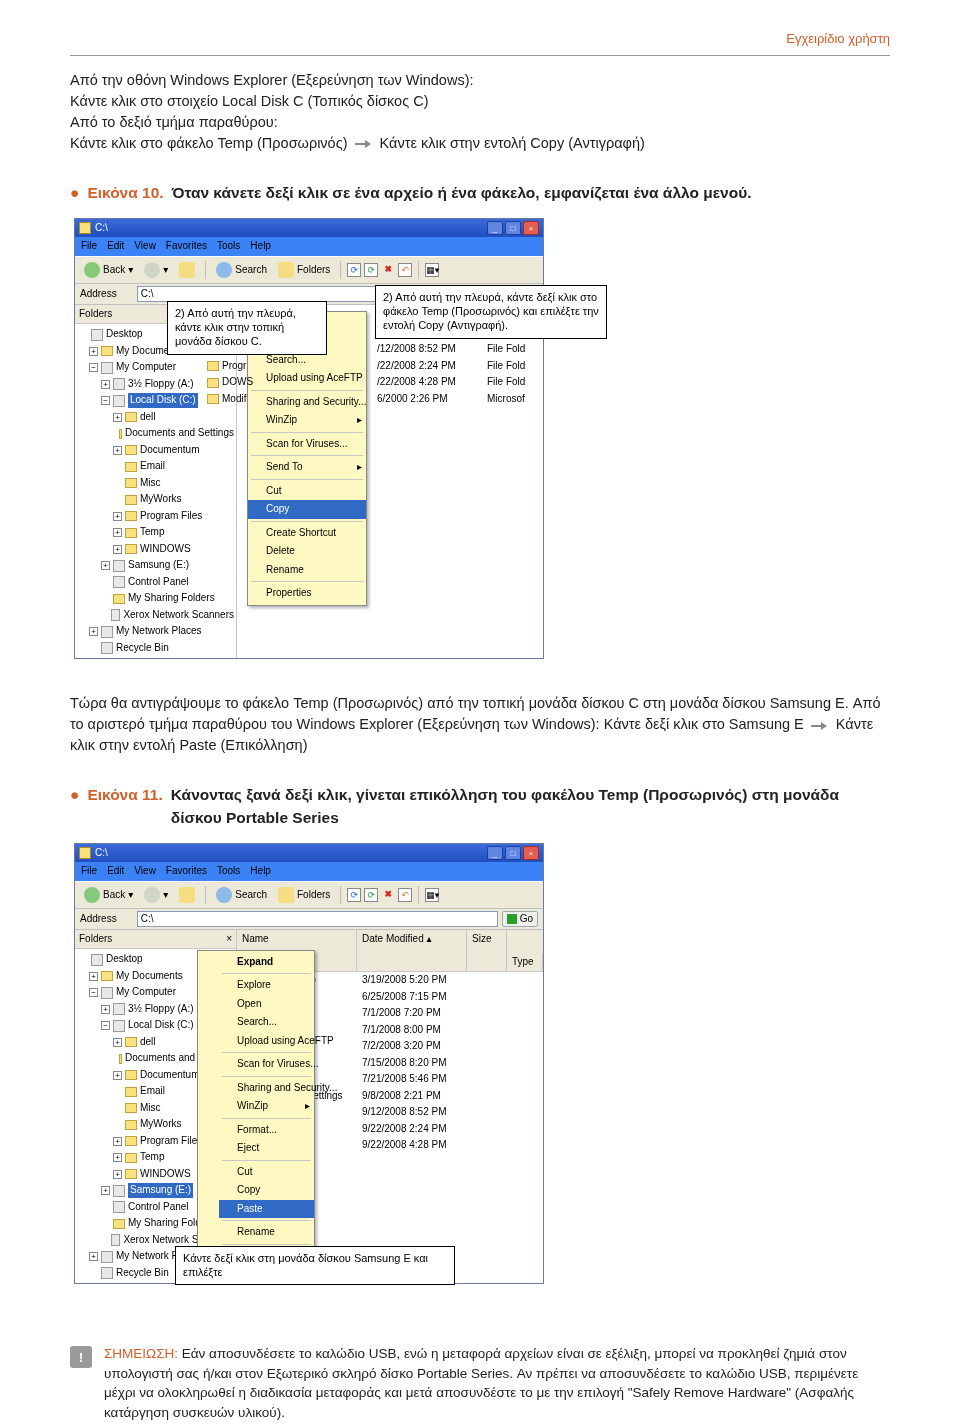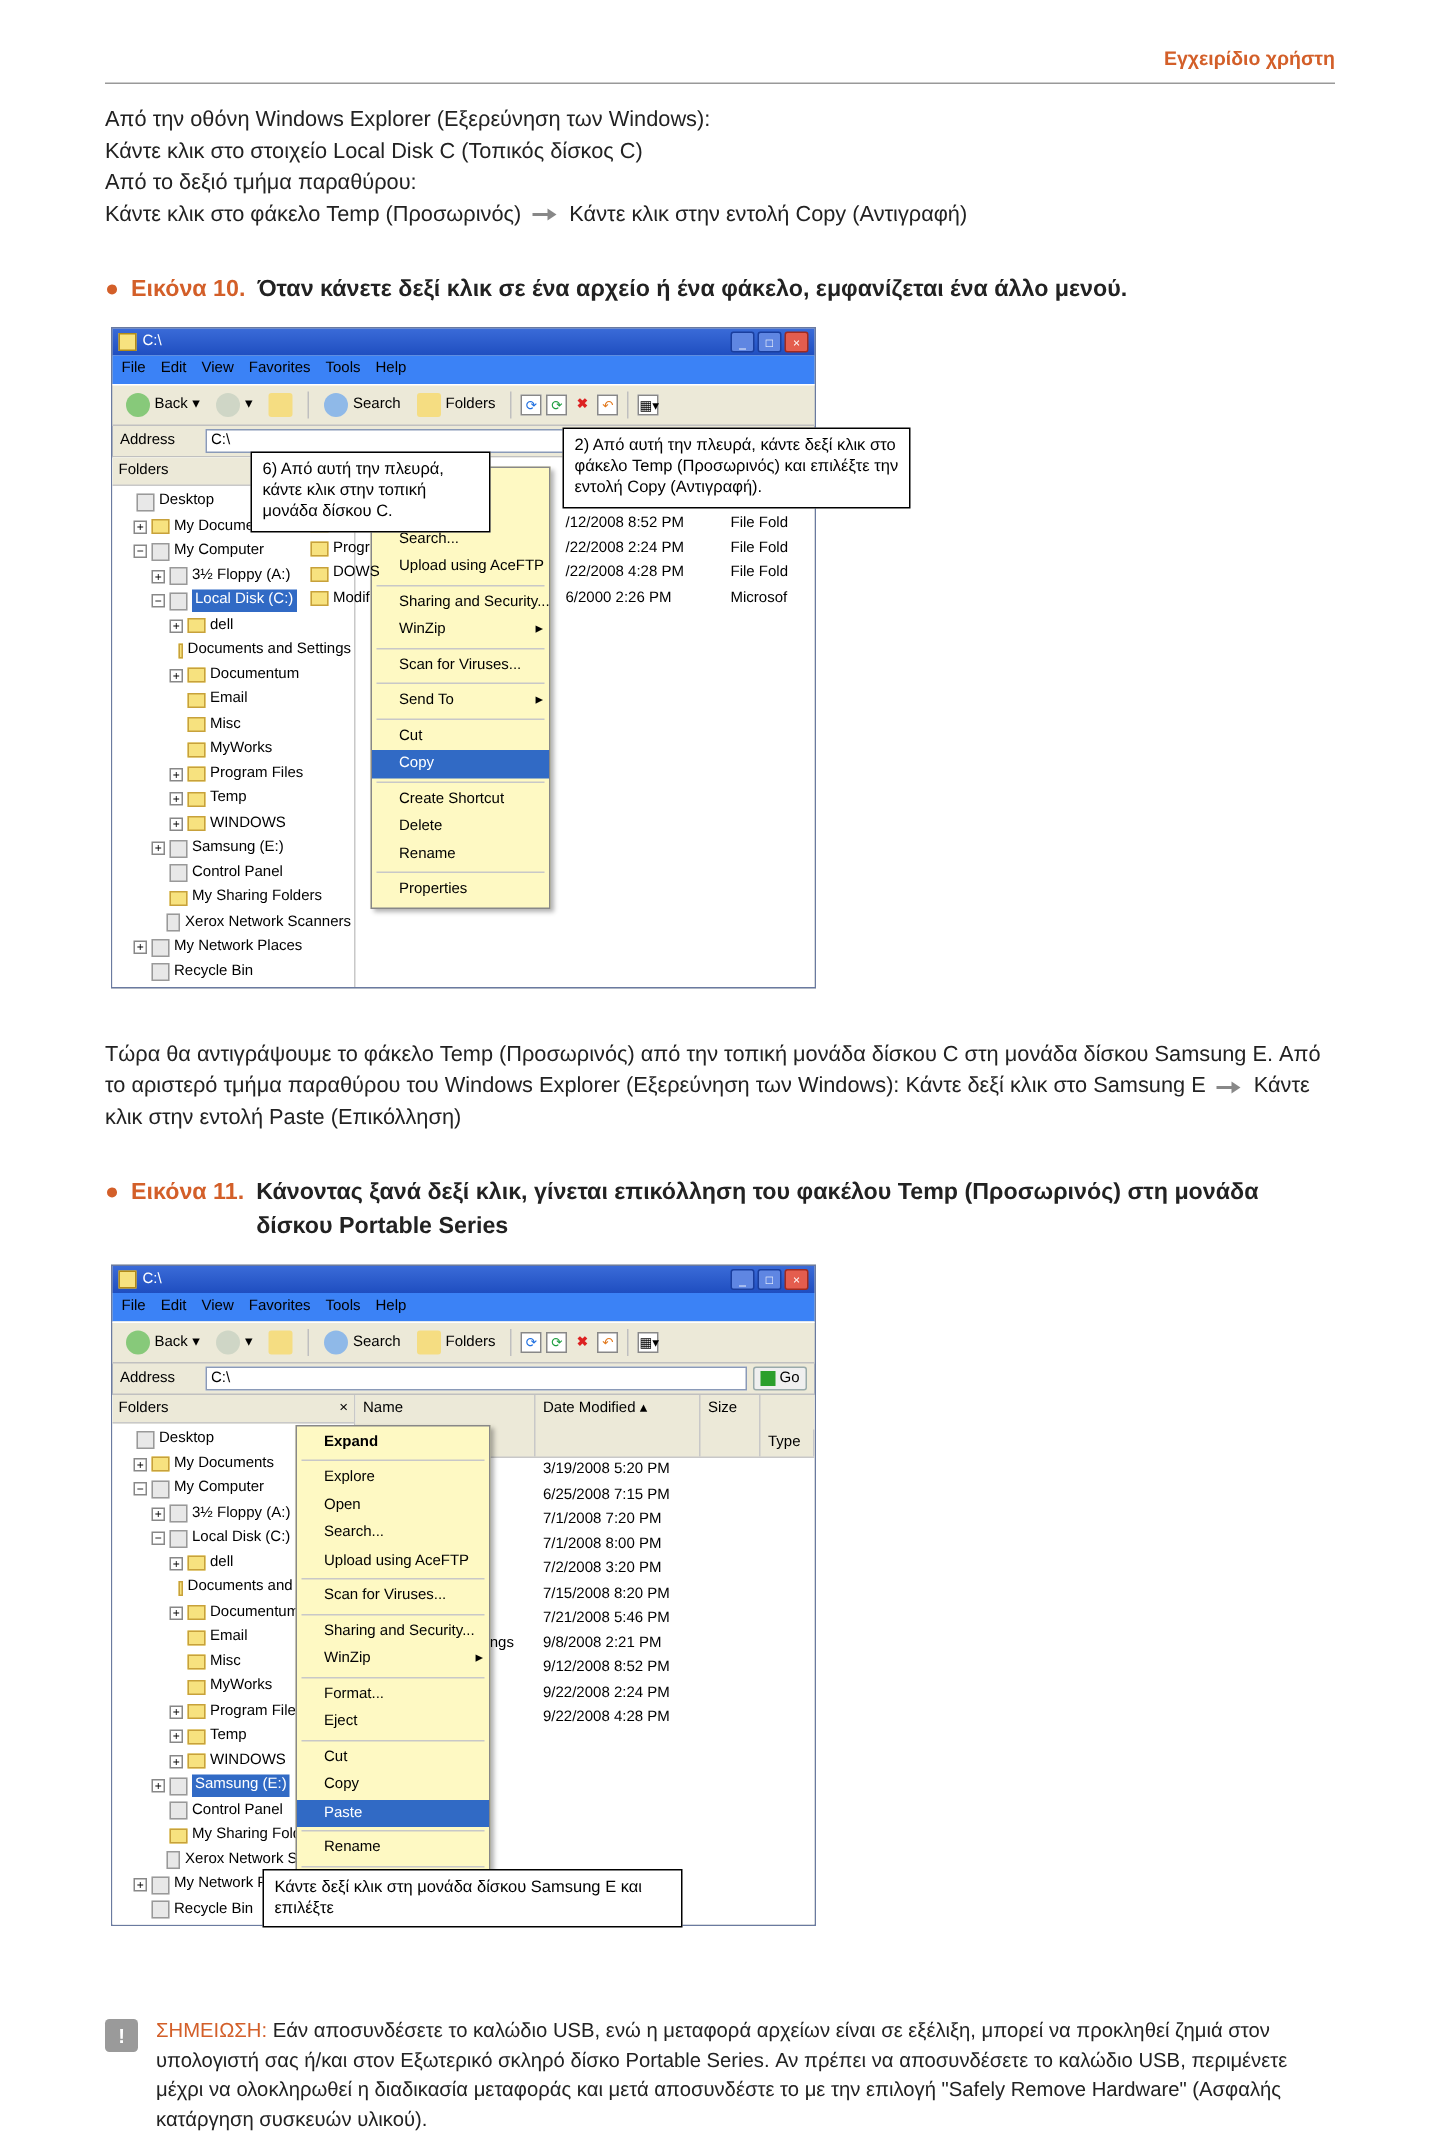--- a/index.html
+++ b/index.html
@@ -9,21 +9,21 @@
     font-family: Arial, Helvetica, sans-serif;
     background: #fff;
     color: #222;
     font-size: 14px;
     line-height: 1.45;
     padding: 30px 70px 20px 70px;
   }
   .header-line {
     text-align: right;
     color: #d35f29;
-    font-weight: bold;
+    font-weight: normal;
     font-size: 13px;
     border-bottom: 1px solid #999;
     padding-bottom: 6px;
     margin-bottom: 14px;
   }
   .body-text { font-size: 14.5px; margin-bottom: 28px; }
   .arrow-sp { padding: 0 3px; }
   .fig-caption { display: flex; gap: 8px; font-size: 15.5px; font-weight: bold; margin: 18px 0 14px 0; }
   .fig-caption .bullet { color: #d35f29; }
   .fig-caption .lbl { color: #d35f29; white-space: nowrap; }
@@ -366,21 +366,21 @@
             <div class="c4">File Fold</div>
           </div>
         <div class="row">
             <div class="c2">6/2000 2:26 PM</div>
             <div class="c4">Microsof</div>
           </div>
       </div>
     </div>
   </div>
 
-  <div class="callout" style="left:92px; top:82px; width:160px;">6) Από αυτή την πλευρά, κάντε κλικ στην τοπική μονάδα δίσκου C.</div>
+  <div class="callout" style="left:92px; top:82px; width:160px;">2) Από αυτή την πλευρά, κάντε κλικ στην τοπική μονάδα δίσκου C.</div>
   <div class="callout" style="left:300px; top:66px; width:232px;">2) Από αυτή την πλευρά, κάντε δεξί κλικ στο φάκελο Temp (Προσωρινός) και επιλέξτε την εντολή Copy (Αντιγραφή).</div>
 </div>
 
 <div class="body-text" style="margin-top:34px;">
   <span>Τώρα θα αντιγράψουμε το φάκελο Temp (Προσωρινός) από την τοπική μονάδα δίσκου C στη μονάδα δίσκου Samsung E. Από το αριστερό τμήμα παραθύρου του Windows Explorer (Εξερεύνηση των Windows): Κάντε δεξί κλικ στο Samsung E</span>
   <span class="arrow-sp"><span class="arrow-icon"></span></span>
   <span>Κάντε κλικ στην εντολή Paste (Επικόλληση)</span>
 </div>
 
 <div class="fig-caption">
@@ -651,21 +651,21 @@
             <div class="c1">
               <span class="fico"></span>
               <span>DOWS</span>
             </div>
             <div class="c2">9/22/2008 4:28 PM</div>
             <div class="c3"></div>
             <div class="c4"></div>
           </div>
         </div>
 
-      <div class="ctxmenu" style="left:-40px; top:20px; width:130px;">
+      <div class="ctxmenu" style="left:-40px; top:20px; width:118px;padding-left:21px;">
         <div class="mi bold">Expand</div>
         <hr>
         <div class="mi">Explore</div>
         <div class="mi">Open</div>
         <div class="mi">Search...</div>
         <div class="mi">Upload using AceFTP</div>
         <hr>
         <div class="mi">Scan for Viruses...</div>
         <hr>
         <div class="mi">Sharing and Security...</div>

